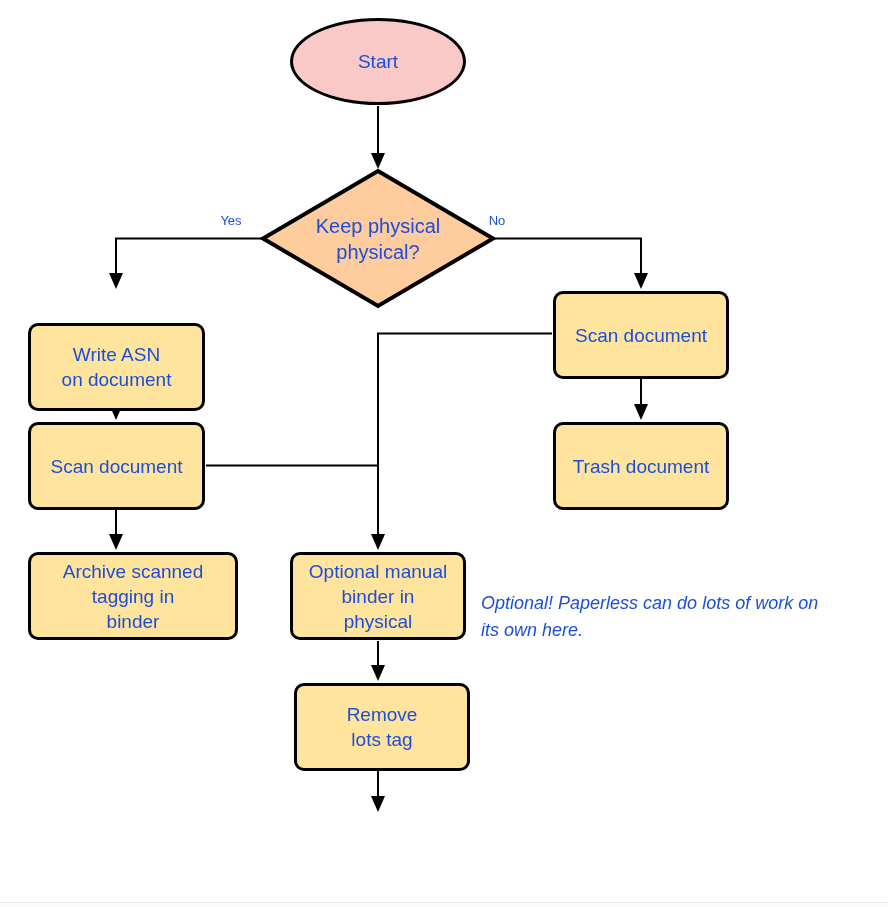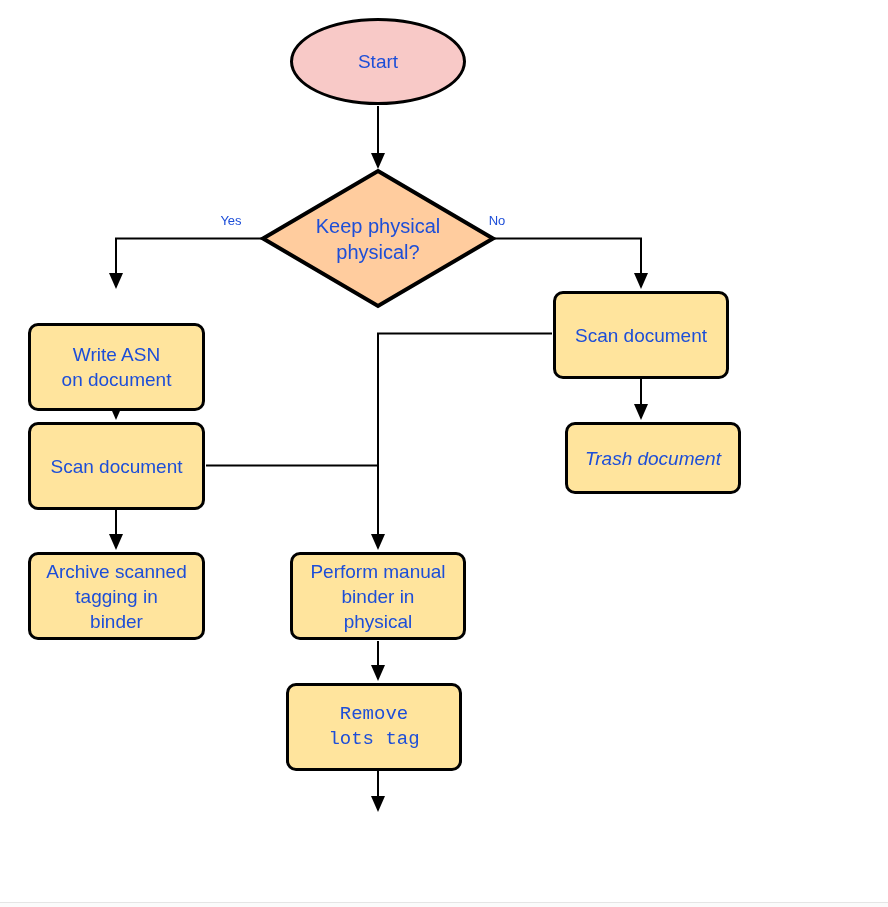--- a/index.html
+++ b/index.html
@@ -98,42 +98,46 @@
 
   <div class="node process" style="left: 28px; top: 291px; width: 177px; height: 88px; background: rgb(255, 228, 157); margin-top: 32px;">
     <span class="line">Write ASN</span>
     <span class="line">on document</span>
   </div>
 
   <div class="node process" style="left: 28px; top: 422px; width: 177px; height: 88px; background: rgb(255, 228, 157);">
     <span class="line">Scan document</span>
   </div>
 
-  <div class="node process" style="left: 28px; top: 552px; width: 177px; height: 88px; background: rgb(255, 228, 157);">
+  <div class="node process" style="left: 28px; top: 552px; width: 210px; height: 88px; background: rgb(255, 228, 157);">
     <span class="line">Archive scanned</span>
     <span class="line">tagging in</span>
     <span class="line">binder</span>
   </div>
 
   <div class="node process" style="left: 553px; top: 291px; width: 176px; height: 88px; background: rgb(255, 228, 157);">
     <span class="line">Scan document</span>
   </div>
 
-  <div class="node process" style="left: 565px; top: 422px; width: 176px; height: 72px; background: rgb(255, 228, 157); font-style: italic;">
+  <div class="node process" style="left: 553px; top: 422px; width: 176px; height: 88px; background: rgb(255, 228, 157);">
     <span class="line">Trash document</span>
   </div>
 
   <div class="node process" style="left: 290px; top: 552px; width: 176px; height: 88px; background: rgb(255, 228, 157);">
-    <span class="line">Perform manual</span>
+    <span class="line">Optional manual</span>
     <span class="line">binder in</span>
     <span class="line">physical</span>
   </div>
 
+  <div class="annotation" style="left:481px;top:590px;">
+    <span class="line">Optional! Paperless can do lots of work on</span>
+    <span class="line">its own here.</span>
+  </div>
 
-  <div class="node process" style="left: 286px; top: 683px; width: 176px; height: 88px; background: rgb(255, 228, 157); font-family: Liberation Mono, monospace;">
+  <div class="node process" style="left: 294px; top: 683px; width: 176px; height: 88px; background: rgb(255, 228, 157);">
     <span class="line">Remove</span>
     <span class="line">lots tag</span>
   </div>
 
 
   <div class="bottom-divider"></div>
   <div class="bottom-strip"></div>
 </div>
 
 </body></html>

